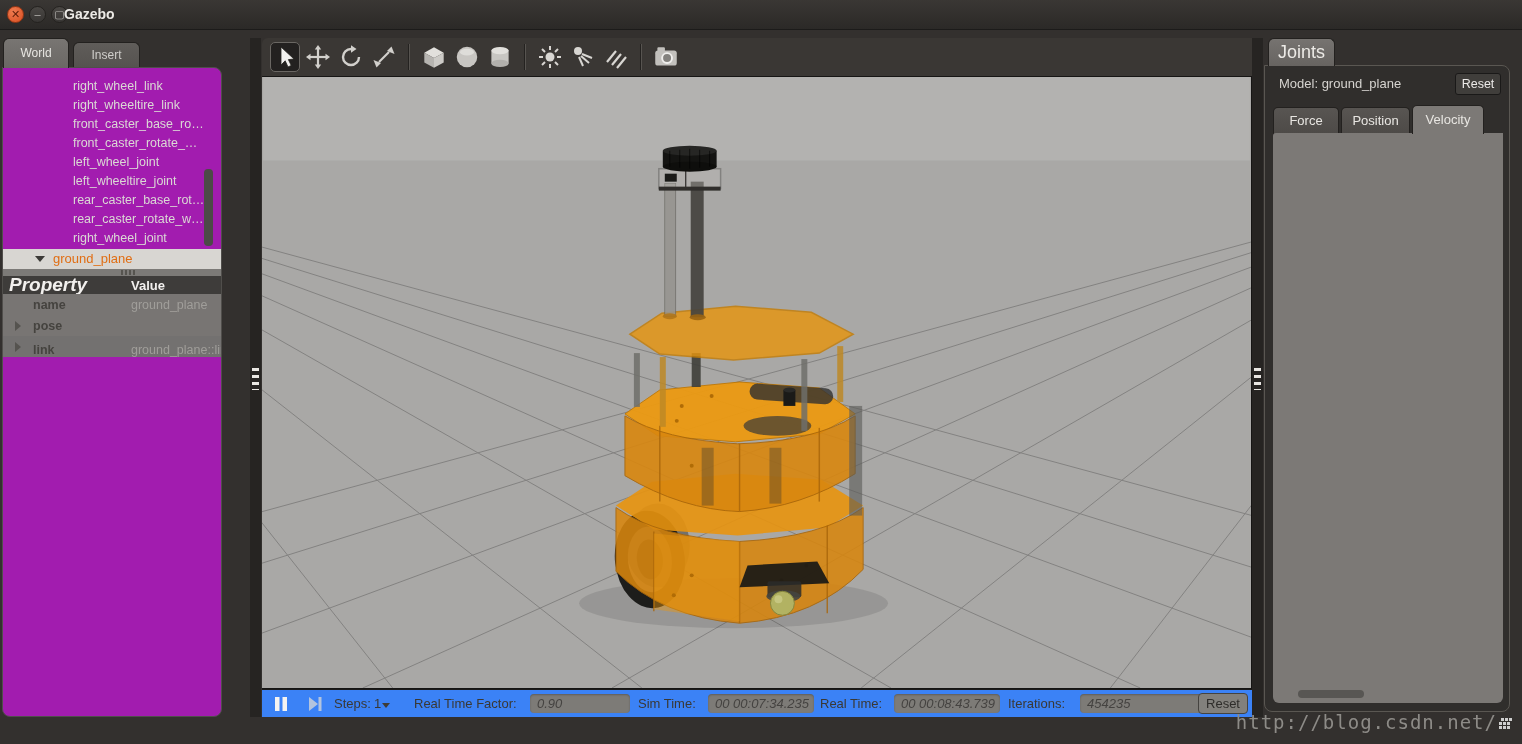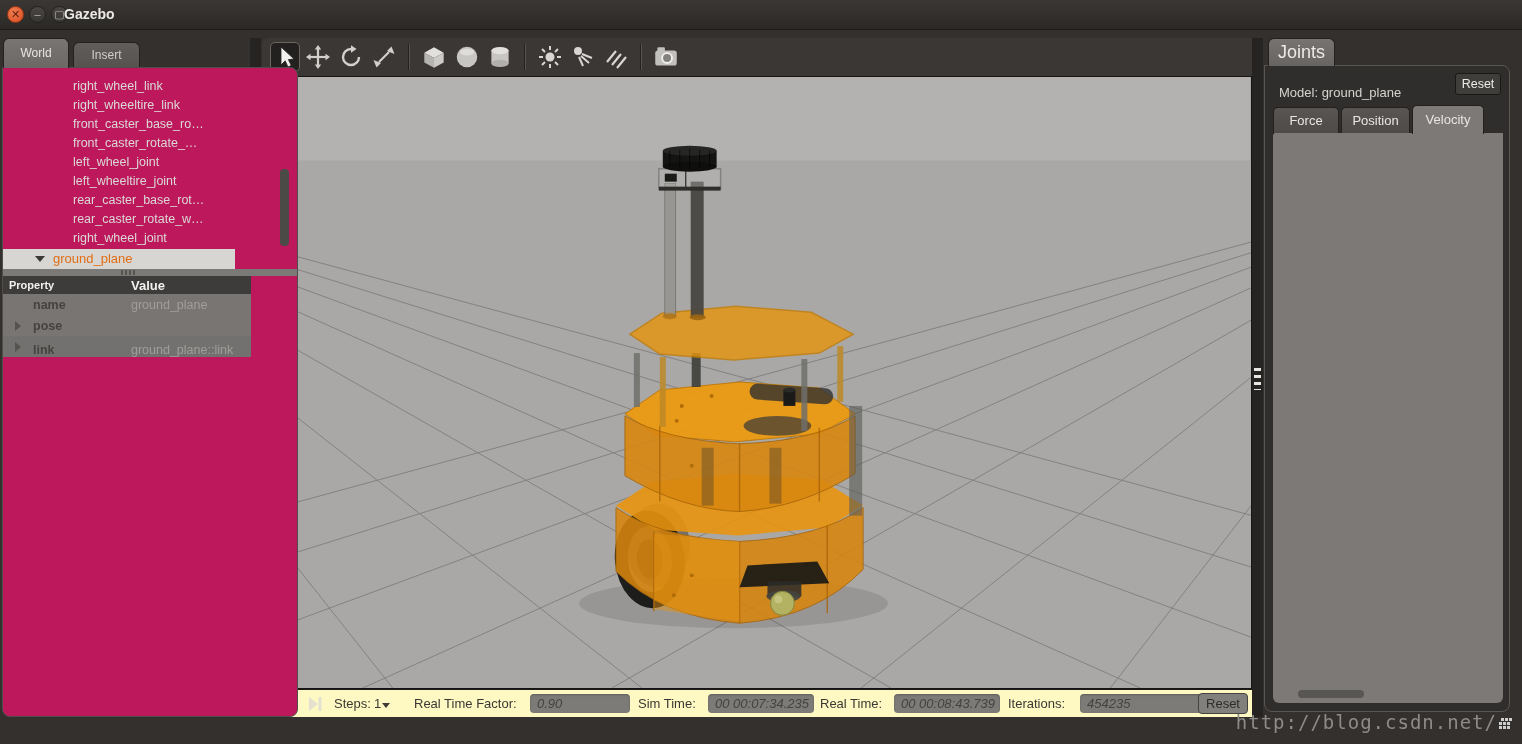--- a/index.html
+++ b/index.html
@@ -15,22 +15,22 @@
   .winbtn.min, .winbtn.max { background:linear-gradient(#4a4744,#383634); border:1px solid #24221f; color:#b8b6b2; }
   .winbtn.min { left:29px; }
   .winbtn.max { left:51px; }
   .win-title { position:absolute; left:64px; top:6px; color:#eceae6; font-weight:bold; font-size:14px; }
 
   
   .ltab { position:absolute; color:#e8e6e2; font-size:12px; text-align:center;
     border:1px solid #23211f; border-bottom:none; border-radius:6px 6px 0 0; }
   .ltab.world { left:3px; top:38px; width:66px; height:30px; line-height:29px; background:linear-gradient(#787572,#6b6865); z-index:3; }
   .ltab.insert { left:73px; top:42px; width:67px; height:26px; line-height:25px; background:linear-gradient(#605d5a,#55524f); color:#d0cecb; }
-  .left-panel { position:absolute; left:2px; top:67px; width:296px; height:650px;
-    background:#be185d; border-radius:0 8px 8px 8px; border:1px solid #504e4b; overflow:hidden; z-index:2; }
+  .left-panel { position:absolute; left:2px; top:67px; width:220px; height:650px;
+    background:#a21caf; border-radius:0 8px 8px 8px; border:1px solid #504e4b; overflow:hidden; z-index:2; }
 
   .tree { position:relative; padding-top:9px; }
   .tree-item { height:19px; line-height:19px; padding-left:70px; font-size:12.5px; color:#dbd9d5;
     white-space:nowrap; overflow:hidden; }
   .tree-selected { height:20px; line-height:20px; margin-top:1px; background:#d8d6d2; color:#e06e14;
     font-size:13px; padding-left:50px; position:relative; width:232px; }
   .tree-selected .tri { position:absolute; left:32px; top:7px; width:0; height:0;
     border-left:5px solid transparent; border-right:5px solid transparent; border-top:6px solid #3c3a38; }
   .tree-scroll { position:absolute; right:8px; top:101px; width:9px; height:77px; background:#4c4a47; border-radius:4px; }
 
@@ -38,21 +38,21 @@
   .vsplit .grip { position:absolute; left:118px; top:1px; width:14px; height:5px;
     background:repeating-linear-gradient(90deg,#56544f 0 2px,transparent 2px 4px); }
 
   .ptable { width:248px; font-size:12.5px; }
   .prow { height:21px; display:flex; align-items:center; position:relative; }
   .prow .pcol { width:124px; padding-left:30px; font-weight:bold; color:#45433f; }
   .prow .vcol { width:124px; padding-left:4px; color:#a09e9a; }
   .prow .expander { position:absolute; left:12px; top:6px; width:0; height:0;
     border-top:5px solid transparent; border-bottom:5px solid transparent; border-left:6px solid #55534f; }
   .phead { height:18px; background:#3e3c3a; display:flex; align-items:center; }
-  .phead .pcol { width:124px; padding-left:6px; font-weight:bold; color:#f2f0ee; font-size:11px; }
+  .phead .pcol { width:124px; padding-left:6px; font-weight:bold; color:#f2f0ee; font-size:19px;font-style:italic; }
   .phead .vcol { width:124px; padding-left:4px; font-weight:bold; color:#f2f0ee; font-size:13px; }
   .row-a { background:#787573; }
   .row-b { background:#807d7b; }
   .row-c { background:#737170;align-items:flex-end; }
   .checkbox { display:inline-block; width:14px; height:14px; background:#dd5f2b; border:1px solid #a33c12;
     border-radius:3px; margin-right:7px; vertical-align:-3px; color:#fff; font-size:11px; line-height:13px; text-align:center; font-weight:bold; }
   .check-true { color:#3c3a36; }
 
   
   .hsplit { position:absolute; top:38px; width:11px; height:679px; background:#262422; }
@@ -67,38 +67,38 @@
   .vtoolbar { position:absolute; left:0; top:0; width:990px; height:38px; display:flex; align-items:center;
     padding-left:8px; gap:3px; }
   .tool { width:30px; height:30px; display:flex; align-items:center; justify-content:center; border-radius:5px; }
   .tool.active { background:#232120; border:1px solid #6a6763; }
   .tsep { width:2px; height:26px; margin:0 6px; background:#242220; border-right:1px solid #575450; }
 
   .view3d { position:absolute; left:0; top:38px; width:990px; height:613px; background:#a9a8a6;
     border:1px solid #161514; border-left:none; }
 
   
-  .simbar { position:absolute; left:0; top:651px; width:990px; height:28px; background:#fef9c3;
+  .simbar { position:absolute; left:0; top:651px; width:990px; height:28px; background:#3b82f6;
     border-top:1px solid #1c1b1a; font-size:13px; color:#3a3834; }
   .simbar .lbl { position:absolute; top:6px; }
   .field { position:absolute; top:4px; height:19px; background:#7d7b77; border-radius:4px;
     color:#454341; padding:2px 0 0 7px; font-size:13px; box-shadow:inset 0 1px 2px rgba(0,0,0,.25);font-style:italic; }
   .playbtn { position:absolute; top:4px; width:26px; height:20px; display:flex; align-items:center; justify-content:center; }
   .reset-sim { position:absolute; left:936px; top:3px; width:50px; height:21px; background:#82807c;
     border:1px solid #454340; border-radius:4px; color:#2e2c2a; font-size:13px; text-align:center; line-height:19px; }
   .steps-arrow { position:absolute; left:120px; top:13px; width:0; height:0;
     border-left:4px solid transparent; border-right:4px solid transparent; border-top:5px solid #3e3c38; }
 
   
   .rtab-joints { position:absolute; left:1268px; top:38px; width:67px; height:28px;
     background:linear-gradient(#767370,#676461); border:1px solid #23211f; border-bottom:none;
     border-radius:6px 6px 0 0; color:#eceae6; font-size:18px; text-align:center; line-height:27px; z-index:3; }
   .right-panel { position:absolute; left:1264px; top:65px; width:246px; height:647px;
     background:#302e2c; border:1px solid #5a5752; border-radius:0 8px 8px 8px; z-index:2; }
-  .model-label { position:absolute; left:14px; top:19px; color:#d6d4d0; font-size:13px; }
+  .model-label { position:absolute; left:14px; top:10px; color:#d6d4d0; font-size:13px; }
   .reset-joints { position:absolute; left:190px; top:7px; width:46px; height:22px; background:#403e3b;
     border:1px solid #1a1918; border-radius:3px; color:#eceae8; font-size:12.5px; text-align:center; line-height:20px; }
   .rtab { position:absolute; top:41px; height:27px; border:1px solid #23211f; border-bottom:none;
     border-radius:5px 5px 0 0; color:#e8e6e2; font-size:13px; text-align:center; line-height:26px;
     background:linear-gradient(#585552,#4d4a47); }
   .rtab.force { left:8px; width:66px; }
   .rtab.position { left:76px; width:69px; }
   .rtab.velocity { left:147px; top:39px; width:72px; height:29px; line-height:28px; background:#7c7976; z-index:2; }
   .rcontent { position:absolute; left:8px; top:67px; width:230px; height:570px; background:#7c7976;
     border-radius:3px 0 6px 6px; }

